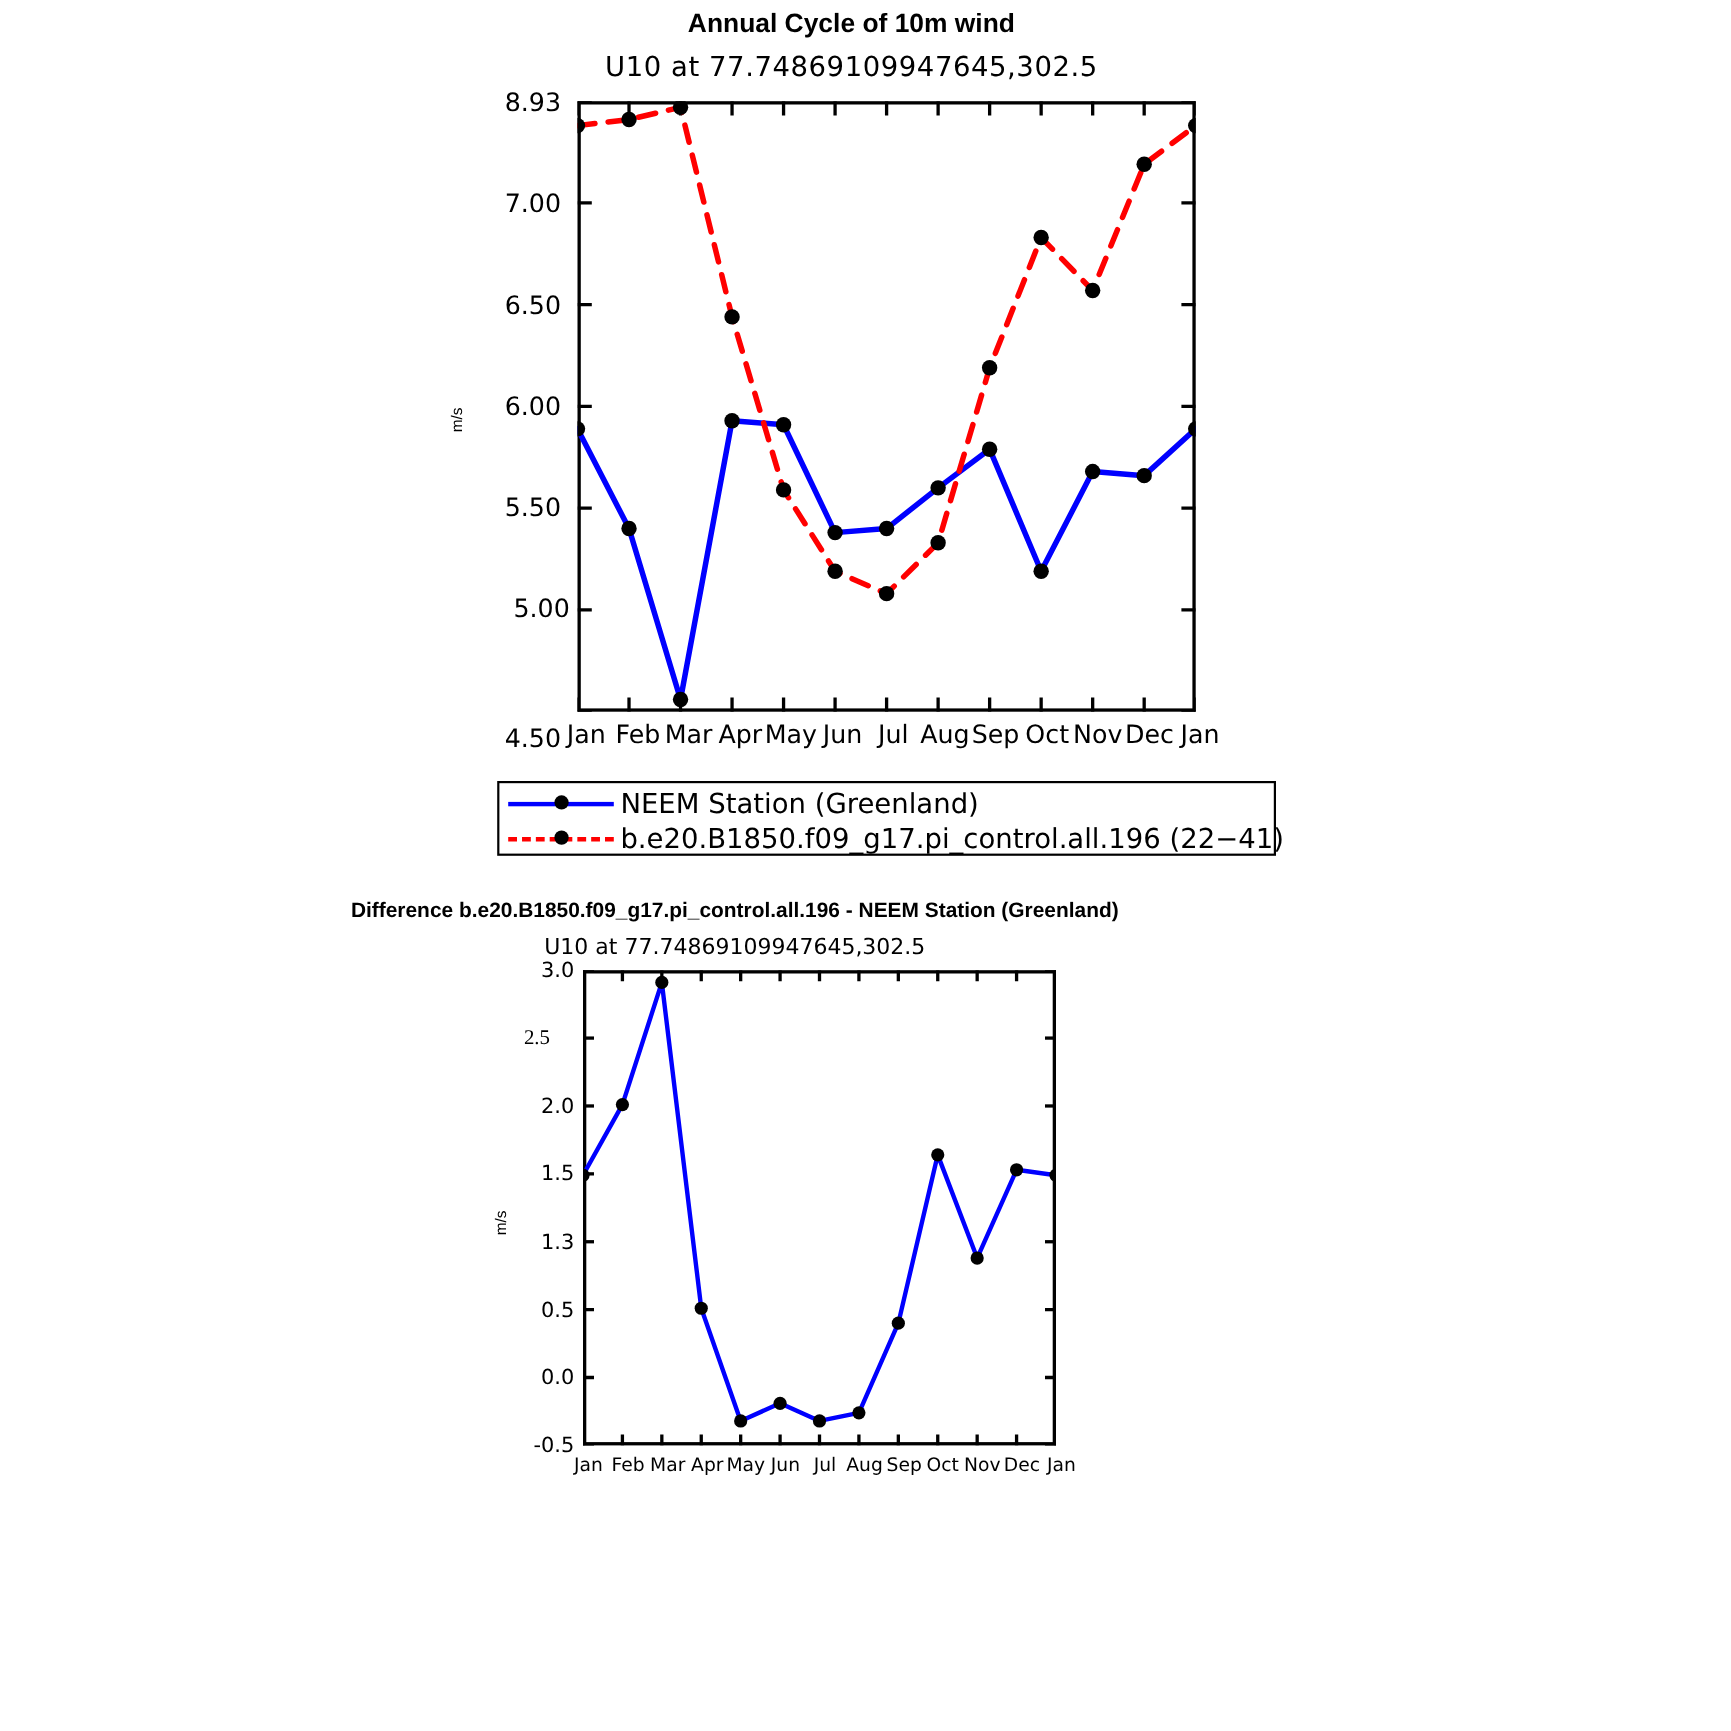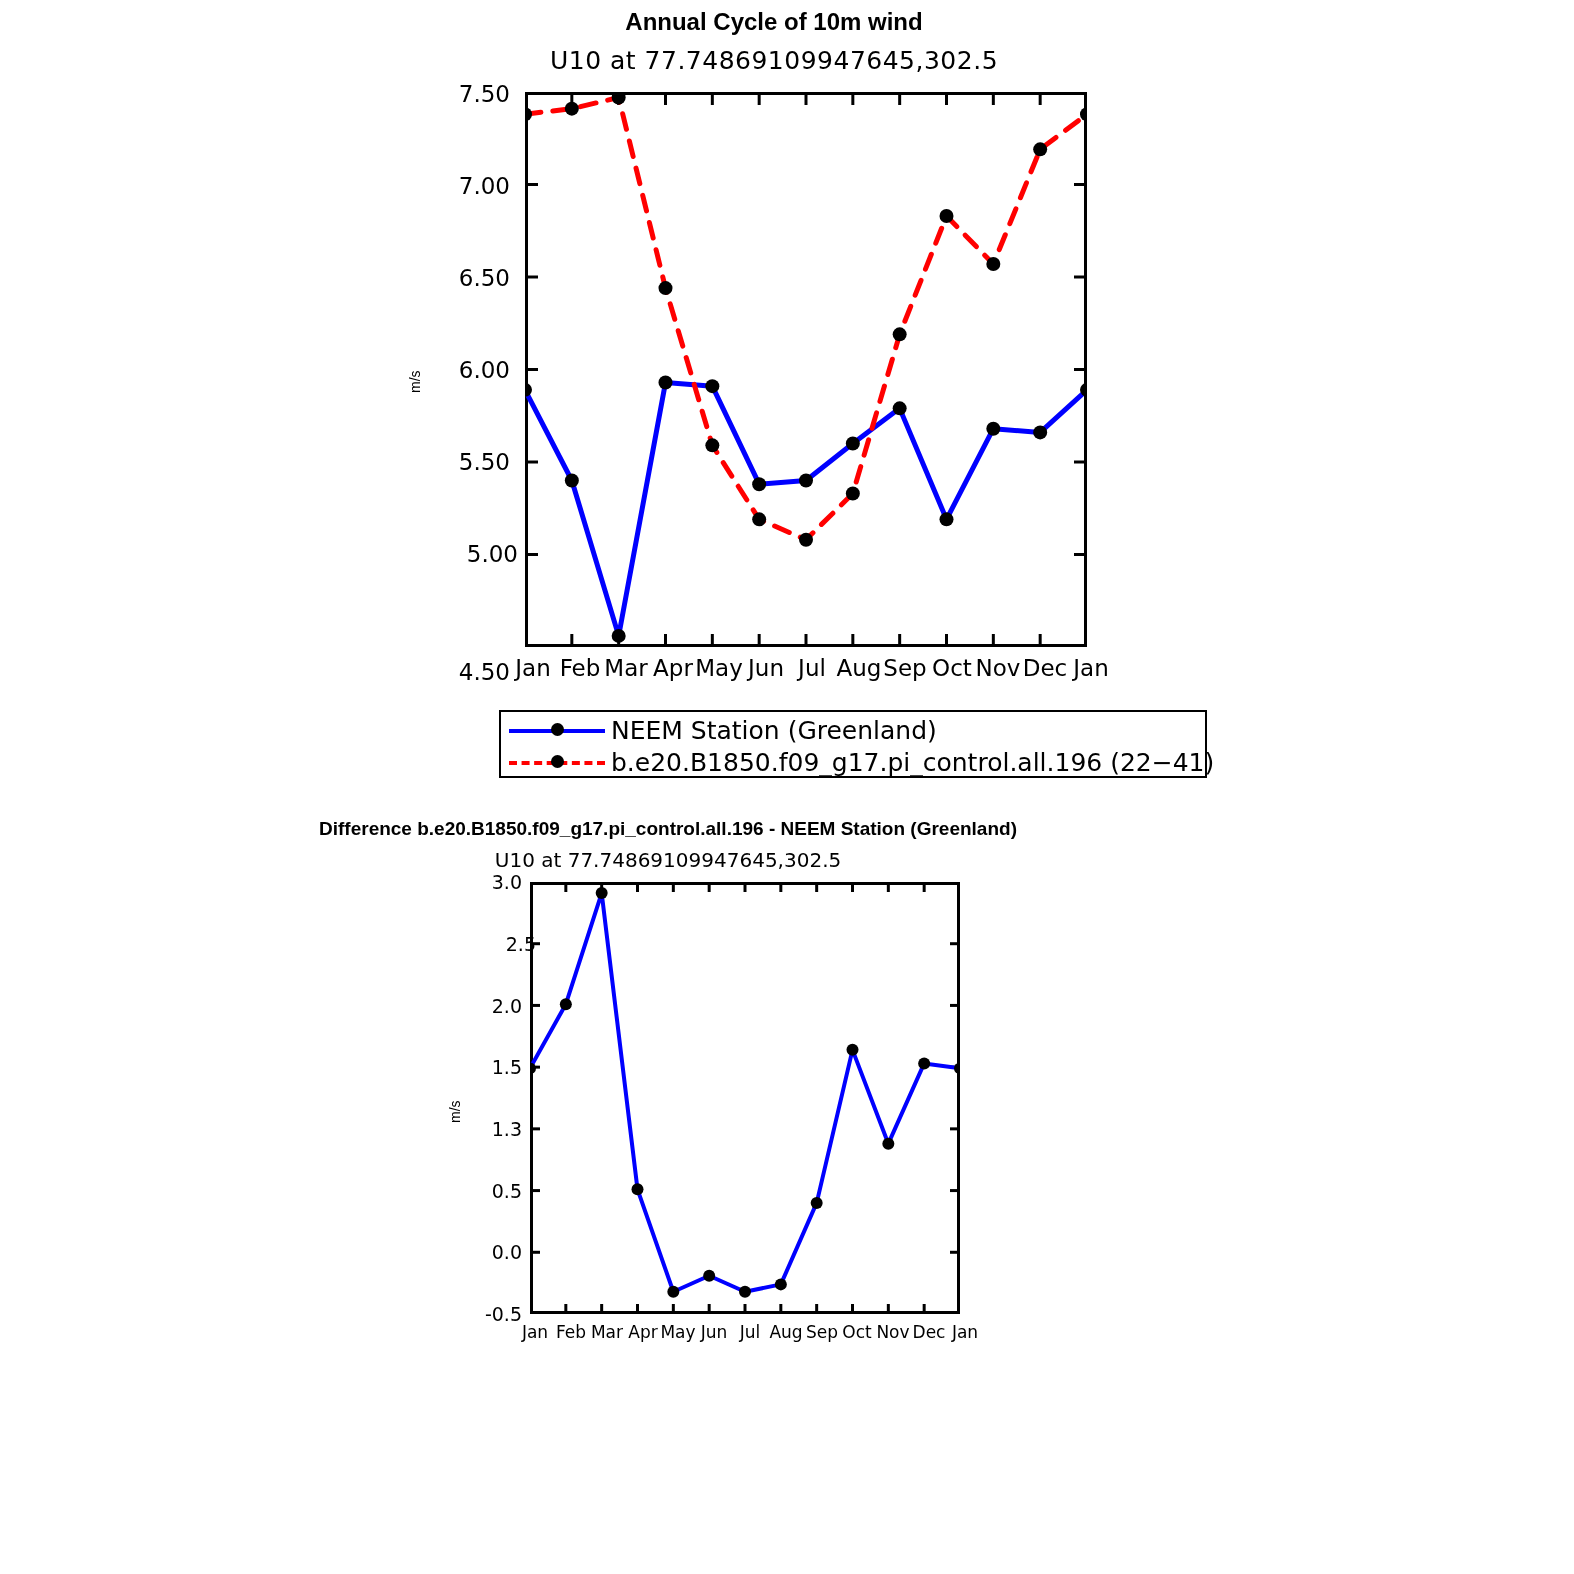--- a/index.html
+++ b/index.html
@@ -179,21 +179,21 @@
   <div class="plot-frame" id="frame-top" style="left:525px;top:92px;width:562px;height:555px;"></div>
 
   <div class="axis-label-y" style="left:385px;top:355px;width:60px;">m/s</div>
 
   <div class="ytick-label" style="left:400px;top:659px;width:110px;">4.50</div>
   <div class="ytick-label" style="left:408px;top:541px;width:110px;">5.00</div>
   <div class="ytick-label" style="left:400px;top:449px;width:110px;">5.50</div>
   <div class="ytick-label" style="left:400px;top:357px;width:110px;">6.00</div>
   <div class="ytick-label" style="left:400px;top:265px;width:110px;">6.50</div>
   <div class="ytick-label" style="left:400px;top:173px;width:110px;">7.00</div>
-  <div class="ytick-label" style="left:400px;top:81px;width:110px;">7.50</div>
+  <div class="ytick-label" style="left:400px;top:81px;width:110px;">8.93</div>
 
   <div class="xtick-label" style="left:498px;top:655px;width:70px;">Jan</div>
   <div class="xtick-label" style="left:545px;top:655px;width:70px;">Feb</div>
   <div class="xtick-label" style="left:591px;top:655px;width:70px;">Mar</div>
   <div class="xtick-label" style="left:638px;top:655px;width:70px;">Apr</div>
   <div class="xtick-label" style="left:684px;top:655px;width:70px;">May</div>
   <div class="xtick-label" style="left:731px;top:655px;width:70px;">Jun</div>
   <div class="xtick-label" style="left:777px;top:655px;width:70px;">Jul</div>
   <div class="xtick-label" style="left:824px;top:655px;width:70px;">Aug</div>
   <div class="xtick-label" style="left:870px;top:655px;width:70px;">Sep</div>
@@ -266,21 +266,21 @@
       <circle cx="234.16666666666669" cy="427.3499999999999" r="7" fill="#000"></circle>
       <circle cx="281" cy="447.7" r="7" fill="#000"></circle>
       <circle cx="327.83333333333337" cy="401.45" r="7" fill="#000"></circle>
       <circle cx="374.66666666666663" cy="242.3499999999999" r="7" fill="#000"></circle>
       <circle cx="421.5" cy="123.94999999999999" r="7" fill="#000"></circle>
       <circle cx="468.33333333333337" cy="172.04999999999995" r="7" fill="#000"></circle>
       <circle cx="515.1666666666666" cy="57.34999999999991" r="7" fill="#000"></circle>
       <circle cx="562" cy="22.200000000000045" r="7" fill="#000"></circle>
     </svg>
 
-  <div class="legend-box" style="left:452px;top:710px;width:708px;height:68px;margin-left:47px;">
+  <div class="legend-box" style="left:452px;top:710px;width:708px;height:68px;">
     <div class="legend-row" style="left:8px;top:1px;">
       <span class="legend-swatch">
         <span class="ln" style="border-top-color:#0000ff;border-top-style:solid;"></span>
         <span class="mk"></span>
       </span>
       <span class="legend-text">NEEM Station (Greenland)</span>
     </div>
     <div class="legend-row" style="left:8px;top:33px;">
       <span class="legend-swatch">
         <span class="ln" style="border-top-color:#ff0000;border-top-style:dashed;"></span>
@@ -299,21 +299,21 @@
   <div class="plot-frame" id="frame-bottom" style="left:530px;top:82px;width:430px;height:432px;"></div>
 
   <div class="axis-label-y" style="left:425px;top:285px;width:60px;">m/s</div>
 
   <div class="ytick-label-2" style="left:450px;top:503px;width:72px;">-0.5</div>
   <div class="ytick-label-2" style="left:450px;top:441px;width:72px;">0.0</div>
   <div class="ytick-label-2" style="left:450px;top:380px;width:72px;">0.5</div>
   <div class="ytick-label-2" style="left:450px;top:318px;width:72px;">1.3</div>
   <div class="ytick-label-2" style="left:450px;top:256px;width:72px;">1.5</div>
   <div class="ytick-label-2" style="left:450px;top:195px;width:72px;">2.0</div>
-  <div class="ytick-label-2" style="left:464px;top:133px;width:72px;">2.5</div>
+  <div class="ytick-label-2" style="left:428px;top:133px;width:72px;font-family:Liberation Serif, serif;">2.5</div>
   <div class="ytick-label-2" style="left:450px;top:71px;width:72px;">3.0</div>
 
   <div class="xtick-label-2" style="left:505px;top:522px;width:60px;">Jan</div>
   <div class="xtick-label-2" style="left:541px;top:522px;width:60px;">Feb</div>
   <div class="xtick-label-2" style="left:577px;top:522px;width:60px;">Mar</div>
   <div class="xtick-label-2" style="left:613px;top:522px;width:60px;">Apr</div>
   <div class="xtick-label-2" style="left:648px;top:522px;width:60px;">May</div>
   <div class="xtick-label-2" style="left:684px;top:522px;width:60px;">Jun</div>
   <div class="xtick-label-2" style="left:720px;top:522px;width:60px;">Jul</div>
   <div class="xtick-label-2" style="left:756px;top:522px;width:60px;">Aug</div>

